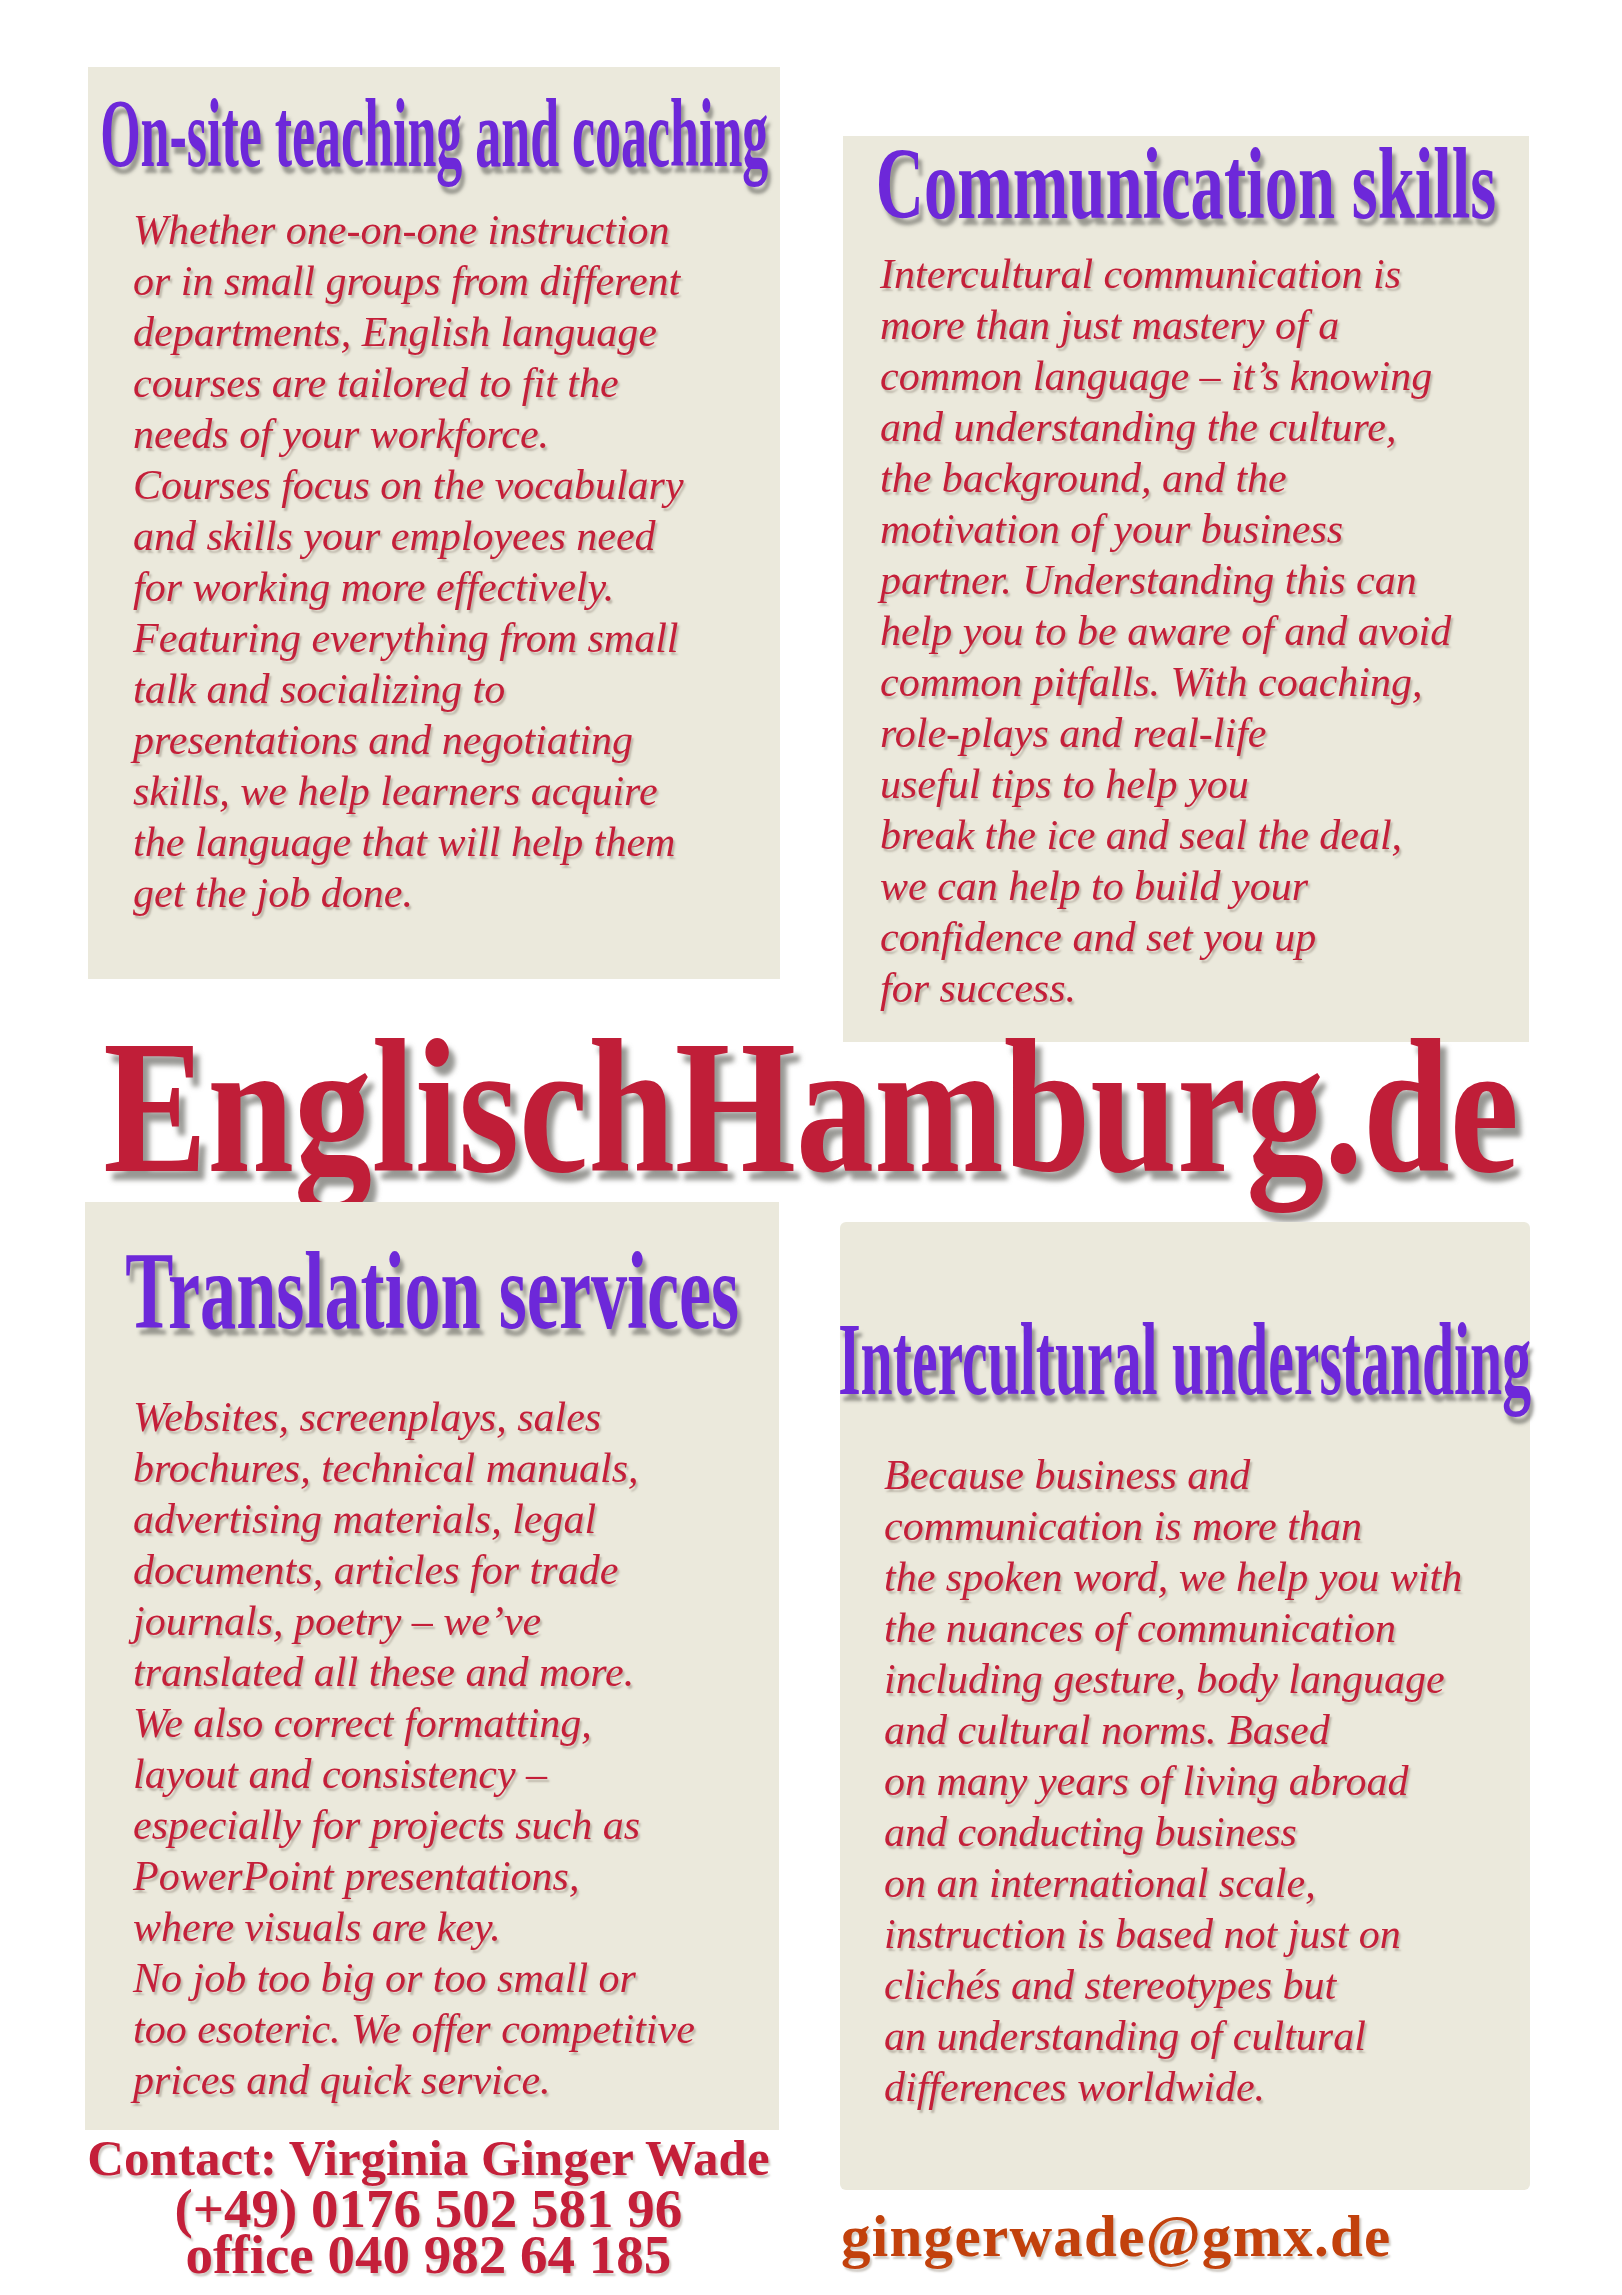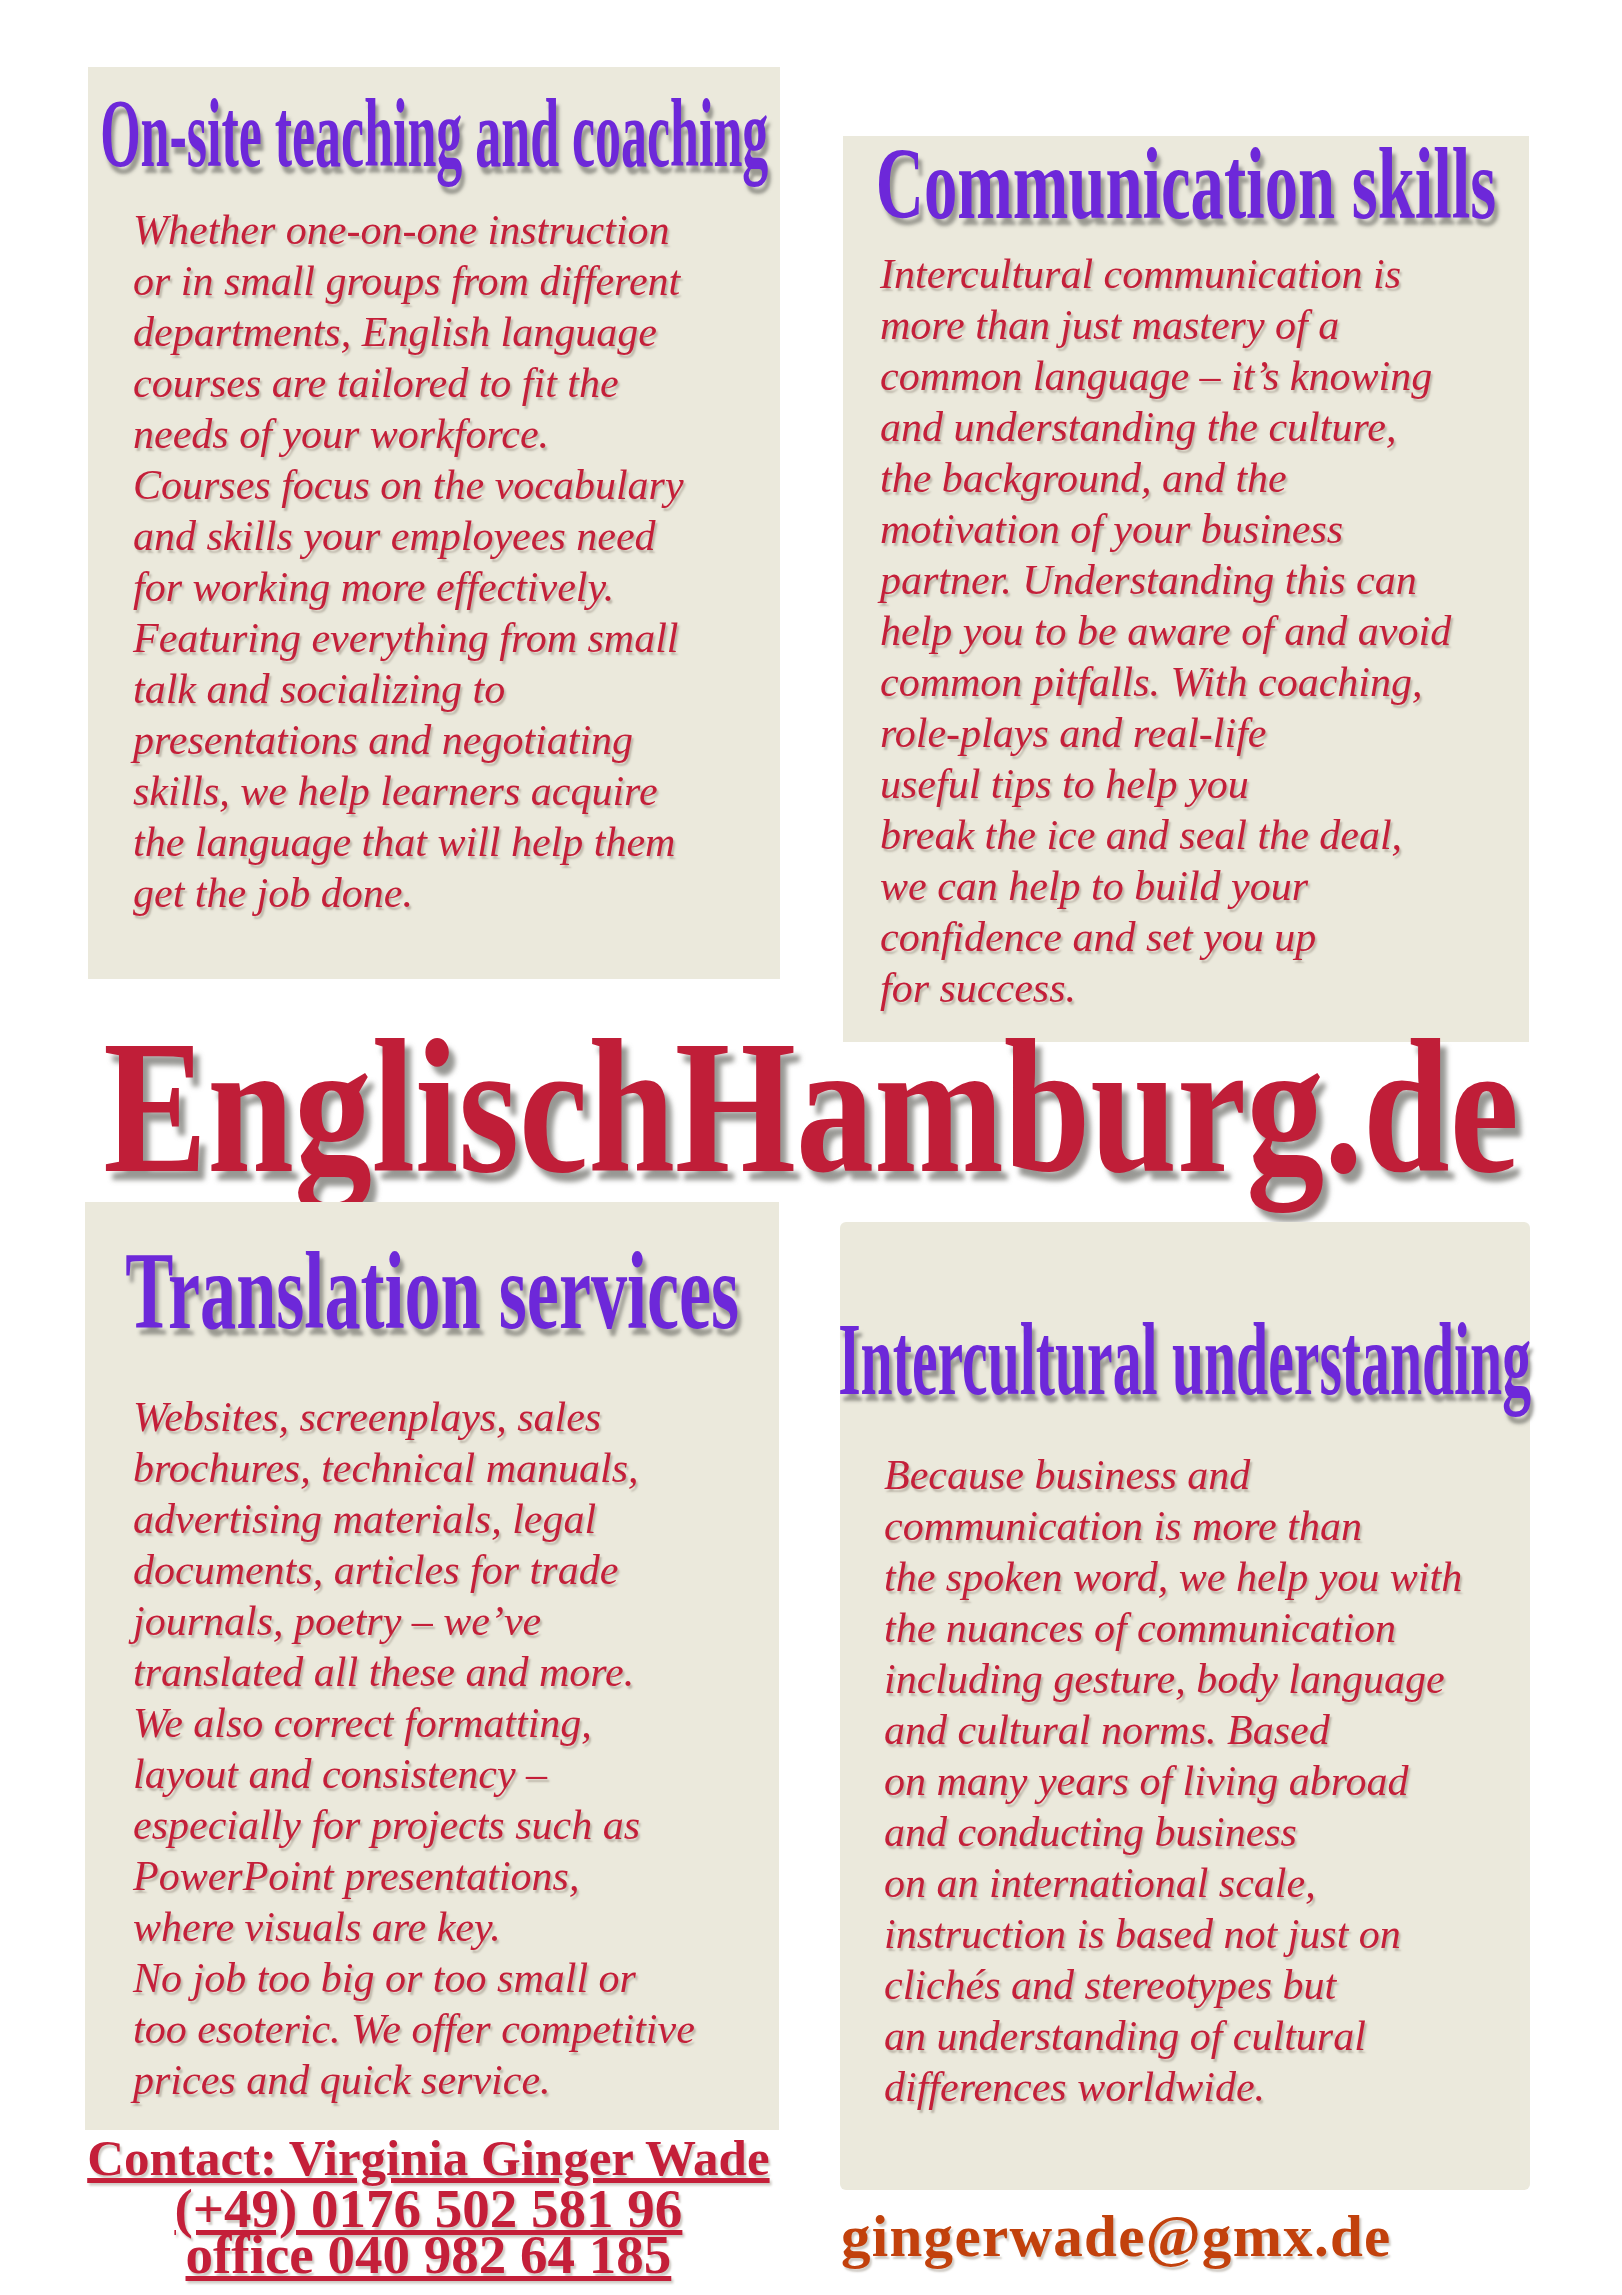--- a/index.html
+++ b/index.html
@@ -77,21 +77,20 @@
   }
 
   .contact-block{
     position:absolute;
     left:16.4px; top:2131px;
     width:824px;
     text-align:center;
     color:#c41f39;
     font-weight:bold;
     text-shadow:2px 2.6px 2px rgba(135,125,110,0.40);
-    text-decoration:underline;
   }
   .contact-line1{font-size:51px; line-height:54px; white-space:nowrap;}
   .contact-line2{font-size:55px; line-height:47px; white-space:nowrap;}
   .contact-line3{font-size:55px; line-height:46px; white-space:nowrap;}
 
   .email{
     position:absolute;
     left:841px; top:2207px;
     font-size:59px;
     line-height:1;

